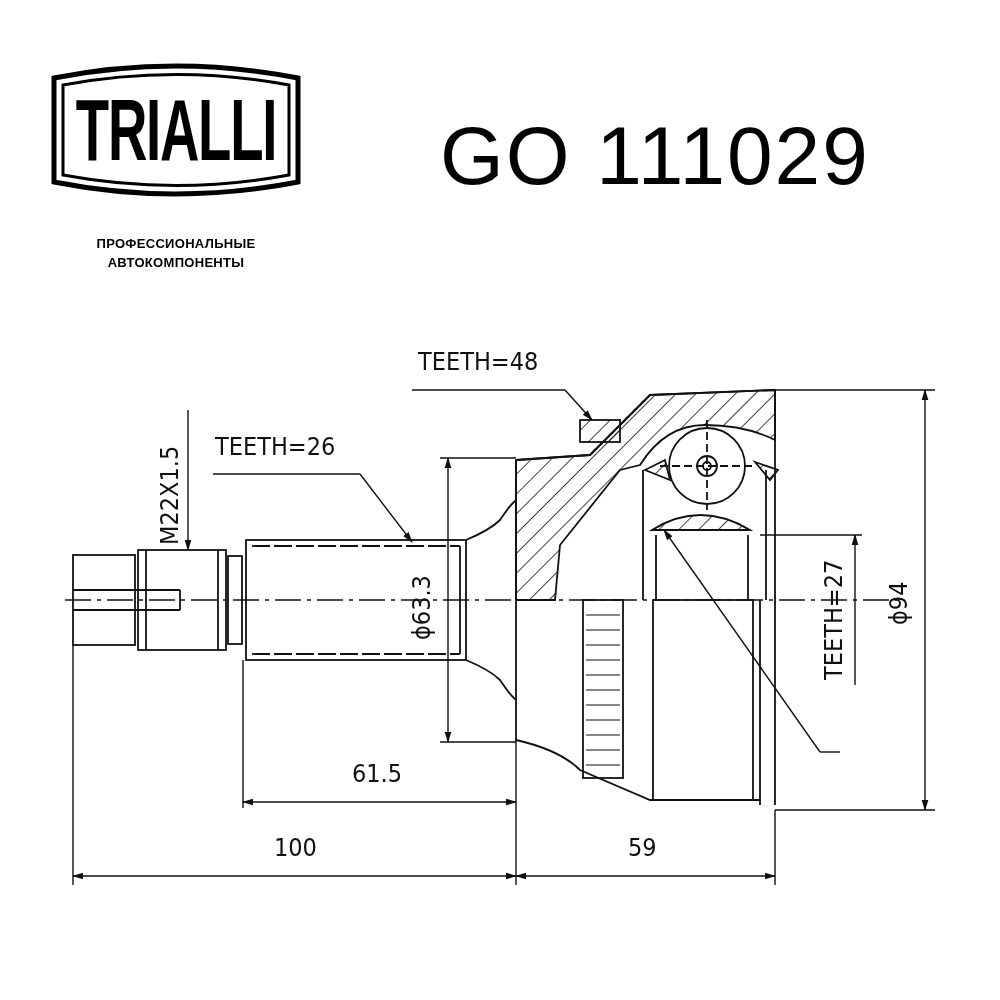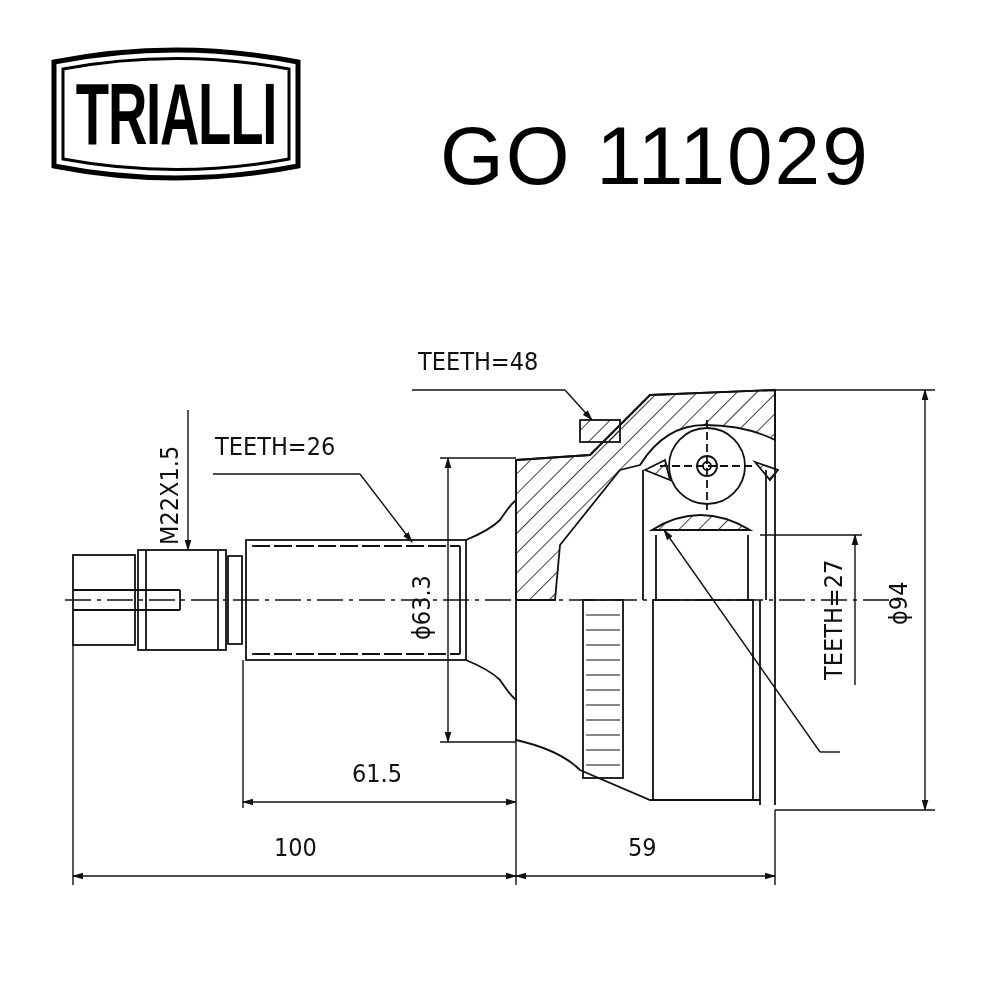--- a/index.html
+++ b/index.html
@@ -1,36 +1,38 @@
 <!DOCTYPE html>
 <html><head>
 <meta charset="utf-8">
 <style>
   html,body{margin:0;padding:0;background:#ffffff;}
   body{width:1000px;height:1000px;position:relative;overflow:hidden;font-family:"Liberation Sans",sans-serif;color:#000;}
-  .logo{position:absolute;left:50px;top:44px;width:252px;height:140px;}
+  .logo{position:absolute;left:50px;top:60px;width:252px;height:140px;}
   .logo svg{width:100%;height:100%;}
   .logo-text{position:absolute;left:0;top:0;width:252px;height:140px;display:flex;align-items:center;justify-content:center;font-family:"Liberation Sans",sans-serif;font-weight:bold;font-size:88px;letter-spacing:-2px;transform:scaleX(0.62);transform-origin:center;}
   .tagline{position:absolute;left:60px;top:234px;width:232px;text-align:center;font-size:13px;font-weight:bold;line-height:19px;letter-spacing:0.3px;}
   .part-number{position:absolute;left:440px;top:108px;font-size:82px;font-weight:normal;letter-spacing:2px;line-height:96px;}
   .drawing{position:absolute;left:0;top:300px;width:1000px;height:620px;}
   .dim{font-family:"DejaVu Sans Condensed","DejaVu Sans",sans-serif;font-size:25px;fill:#111;}
 </style>
 </head>
 <body>
 
 <div class="logo">
   <svg viewBox="0 0 252 140">
     <path d="M4,18 Q126,-6 248,18 L248,122 Q126,146 4,122 Z" fill="none" stroke="#000" stroke-width="5"></path>
     <path d="M13,25 Q126,4 239,25 L239,115 Q126,136 13,115 Z" fill="none" stroke="#000" stroke-width="3"></path>
   </svg>
   <div class="logo-text">TRIALLI</div>
 </div>
 
 <div class="tagline">
+  <div>ПРОФЕССИОНАЛЬНЫЕ</div>
+  <div>АВТОКОМПОНЕНТЫ</div>
 </div>
 
 <div class="part-number">GO 111029</div>
 
 <div class="drawing">
   <svg width="1000" height="620" viewBox="0 300 1000 620" xmlns="http://www.w3.org/2000/svg">
     <defs>
       <pattern id="hatch" width="14" height="14" patternUnits="userSpaceOnUse" patternTransform="rotate(45)">
         <line x1="0" y1="0" x2="0" y2="14" stroke="#111" stroke-width="1.6"></line>
       </pattern>

